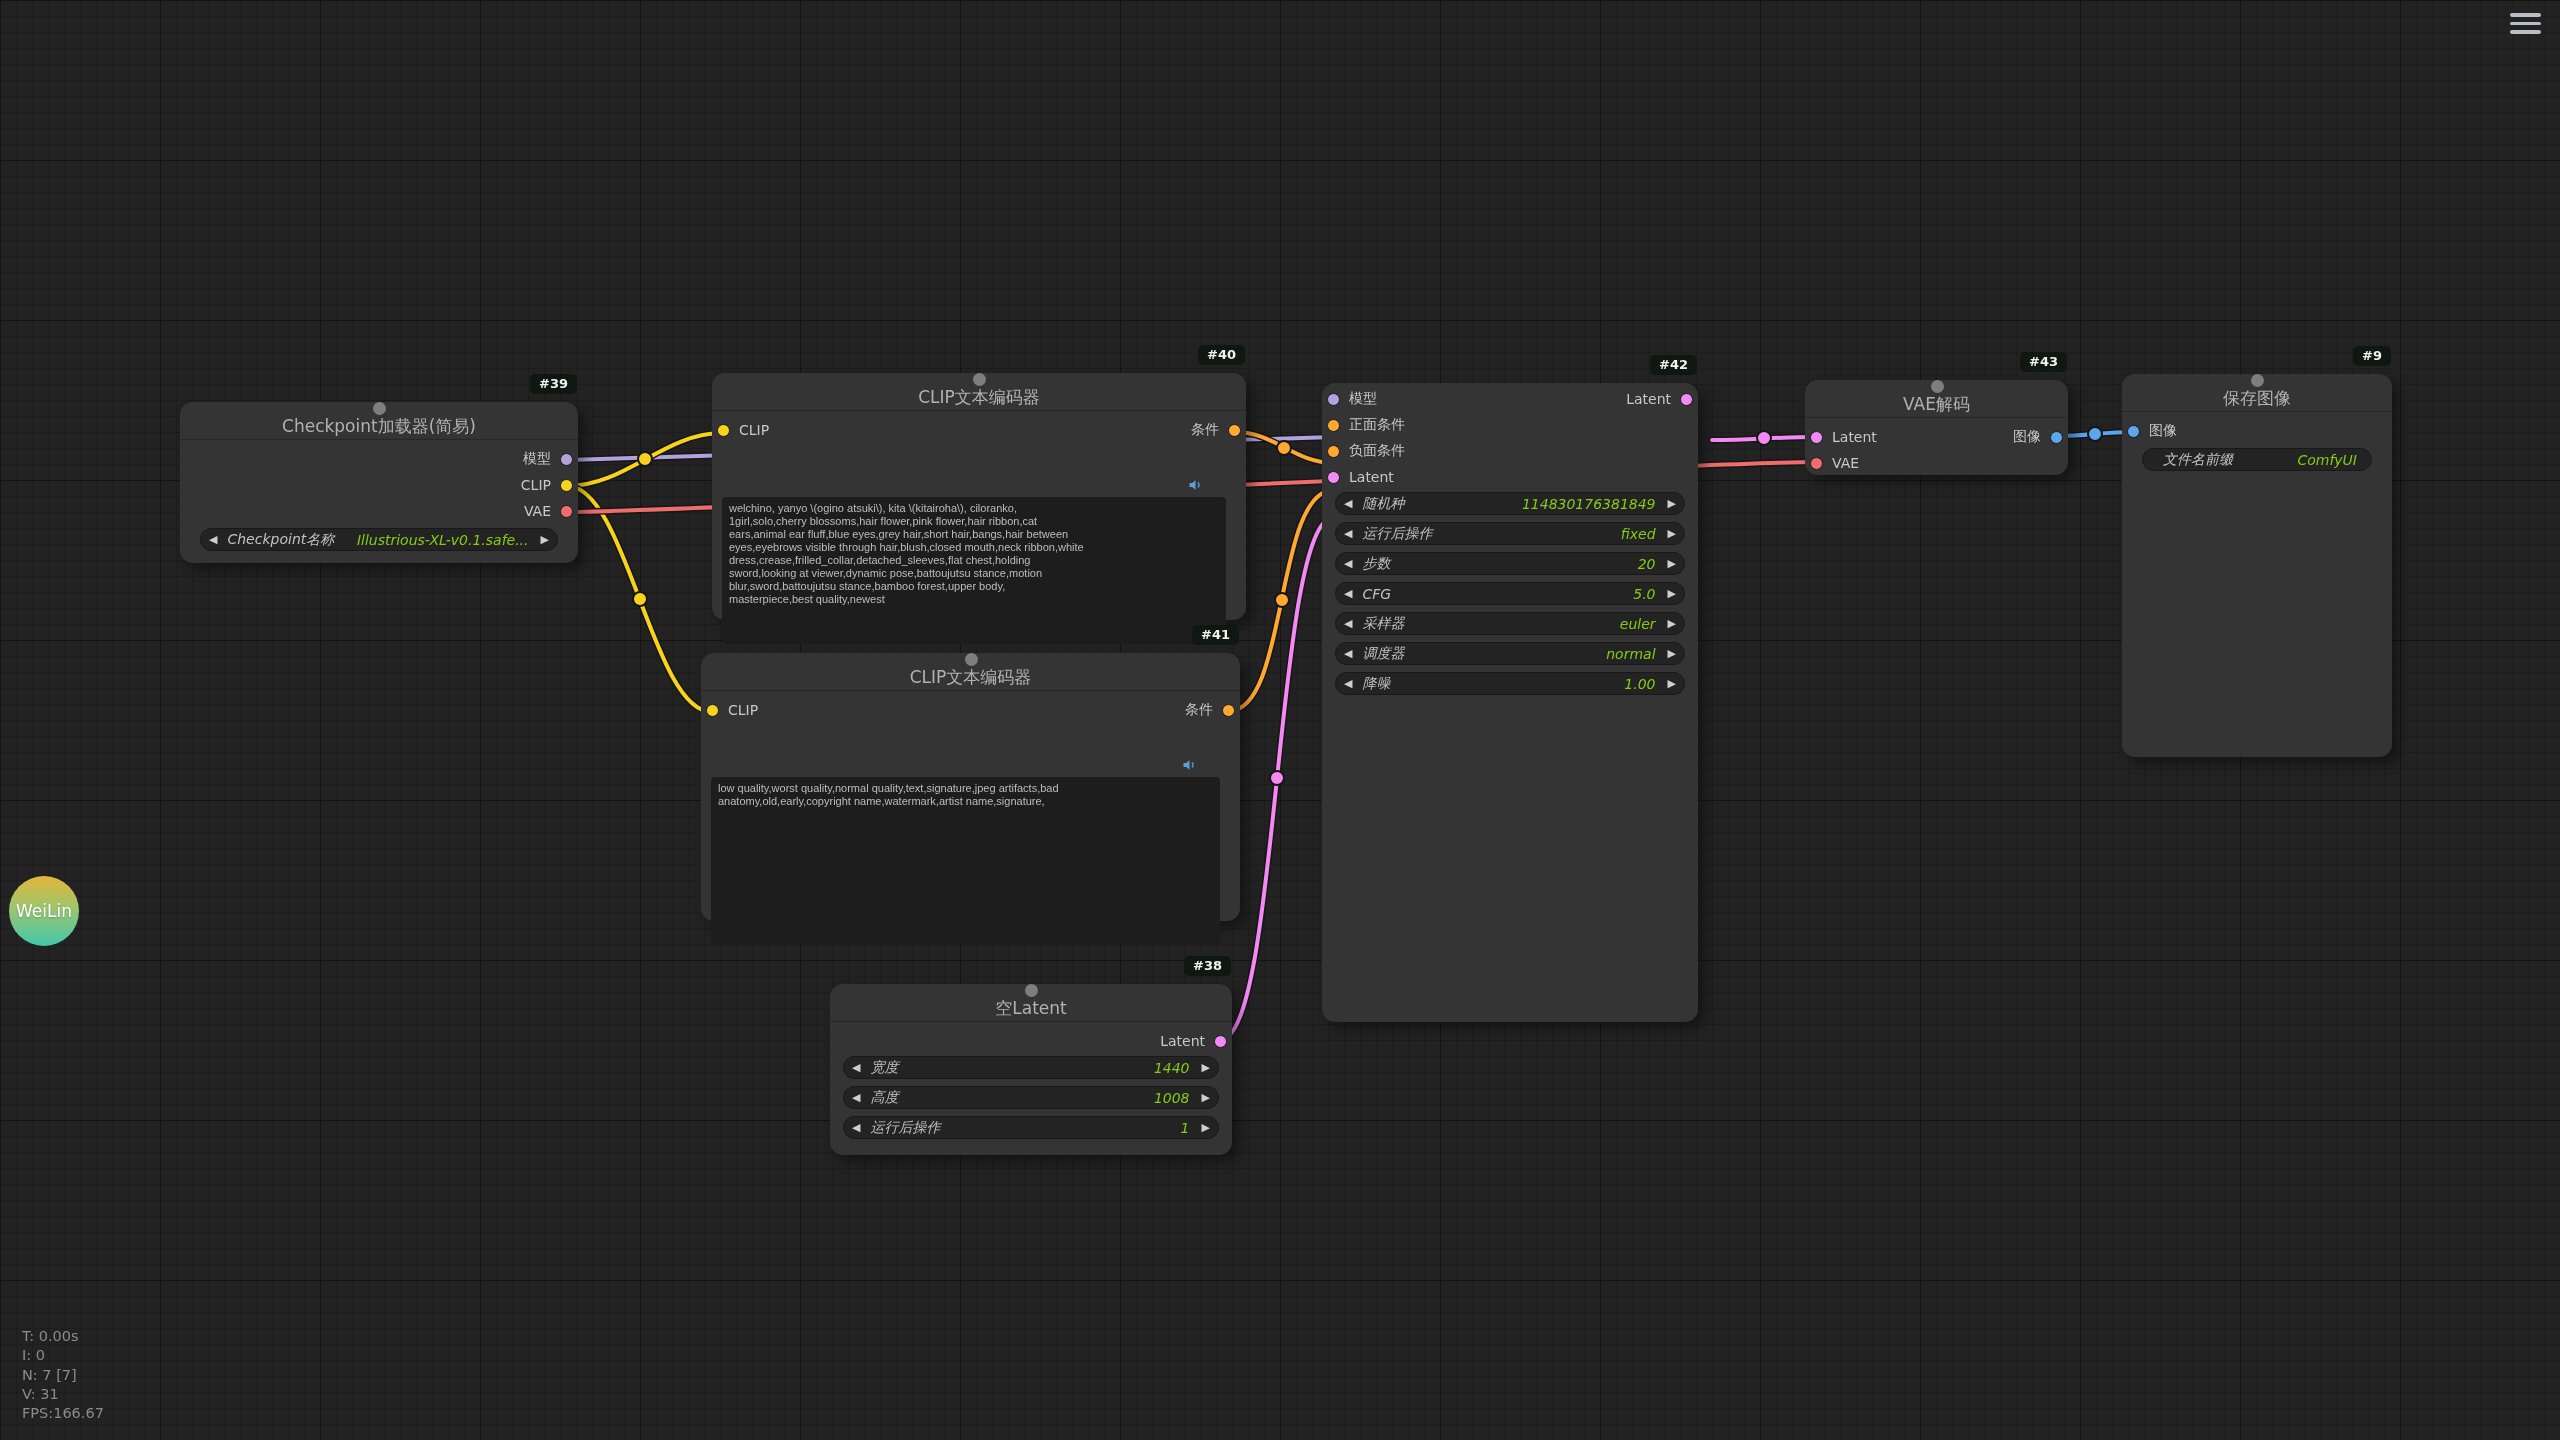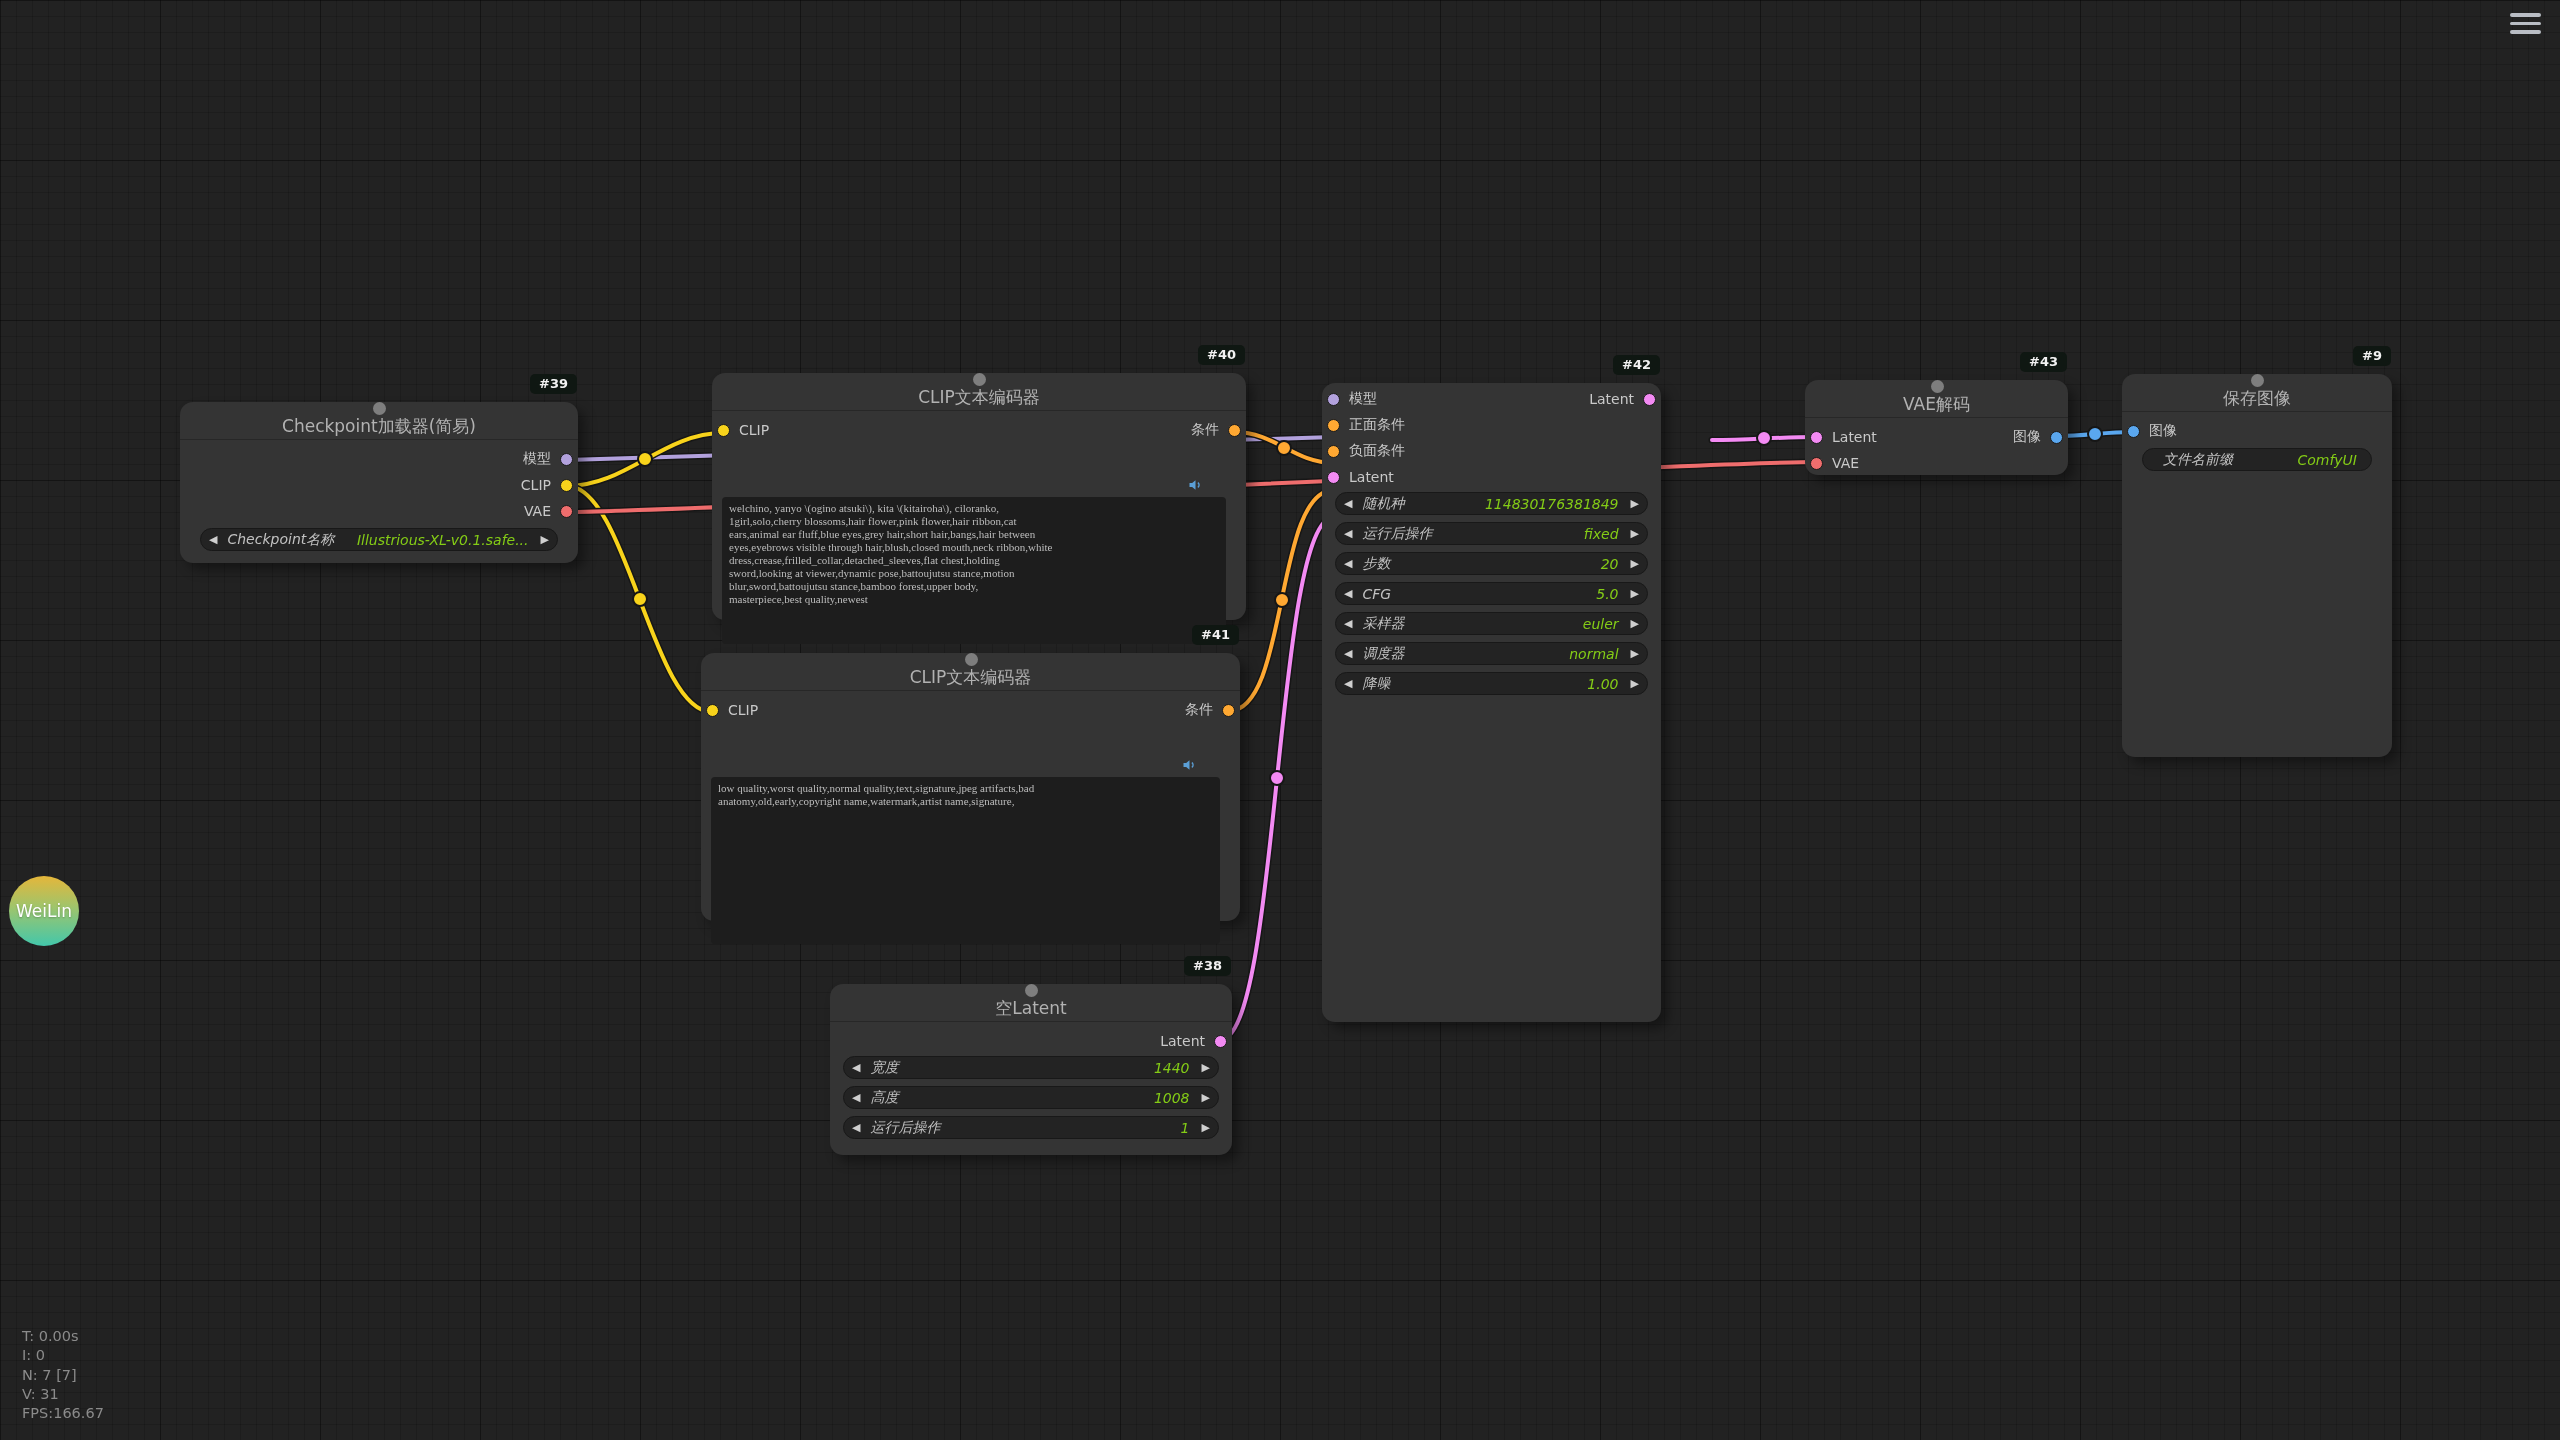--- a/index.html
+++ b/index.html
@@ -44,21 +44,21 @@
     padding:0 8px;font-style:italic; }
   .widget .arrow { color:#cfcfcf; font-size:11px; flex:0 0 auto; }
   .widget .wlabel { color:#c2c2c2; margin-left:10px; white-space:nowrap; }
   .widget .wvalue { color:#84cc16; margin-left:auto; margin-right:12px; white-space:nowrap; }
   .widget.no-arrows .wlabel { margin-left:12px; }
   .widget.no-arrows .wvalue { margin-right:6px; }
   .widget.wide-margin { margin:0 20px 7px 20px; }
 
   .prompt-box { position:absolute; left:10px; right:20px; background:#1d1d1d;
     border-radius:4px; padding:5px 7px; color:#bdbdbd;
-    font-family:Liberation Serif, serif;
+    font-family:Liberation Sans, sans-serif;
     font-size:11px; line-height:13px; white-space:pre-wrap; overflow:hidden; }
   .speaker { position:absolute; width:17px; height:16px; }
 
   #stats { position:absolute; left:22px; top:1327px; z-index:3; color:#8b8b8b;
     font-size:14.5px; line-height:19.3px; }
   #weilin-logo { position:absolute; left:9px; top:876px; width:70px; height:70px;
     border-radius:50%; background:linear-gradient(180deg,#e5b63a 0%,#9ec56c 45%,#43c7ab 100%);
     display:flex; align-items:center; justify-content:center; color:#ffffff;
     font-size:17px; z-index:3; text-shadow:0 1px 2px rgba(0,0,0,0.25); }
   #hamburger { position:absolute; right:19px; top:13px; z-index:3; cursor:pointer; }
@@ -193,21 +193,21 @@
       </div>
       <svg class="speaker" style="right:42px; top:66px;" viewBox="0 0 24 24">
         <path fill="#5b9fd6" d="M3 9v6h4l5 4V5L7 9H3z"></path>
         <path d="M15.5 8.5a4.2 4.2 0 010 7" stroke="#5b9fd6" stroke-width="2" fill="none"></path>
       </svg>
       <div class="prompt-box" style="top:86px; height:167px;">low quality,worst quality,normal quality,text,signature,jpeg artifacts,bad
 anatomy,old,early,copyright name,watermark,artist name,signature,</div>
     </div>
   </div>
 
-  <div class="node" style="left:1322px; top:383px; width:339px; height:639px;">
+  <div class="node" style="left:1322px; top:383px; width:376px; height:639px;">
     <div class="badge">#42</div>
     <div class="node-body" style="padding-top:3px;">
       <div class="slot-row">
         <div class="slot-in">
           <span class="slot-dot" style="background: rgb(178, 161, 221);"></span>
           <span class="slot-label">模型</span>
         </div>
         <div class="slot-out">
           <span class="slot-label">Latent</span>
           <span class="slot-dot" style="background: rgb(243, 138, 243);"></span>

